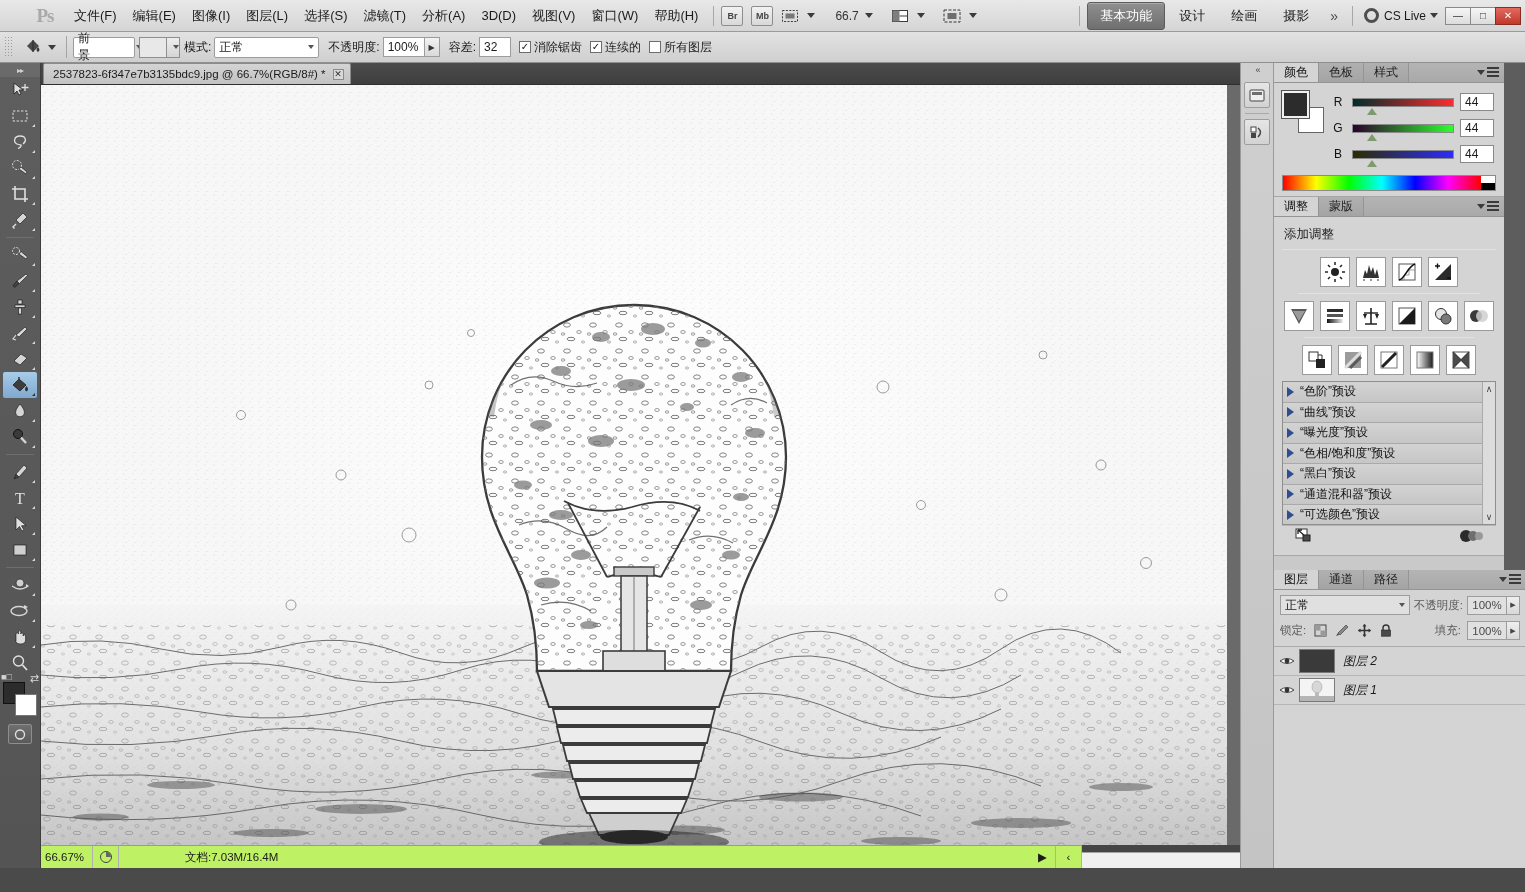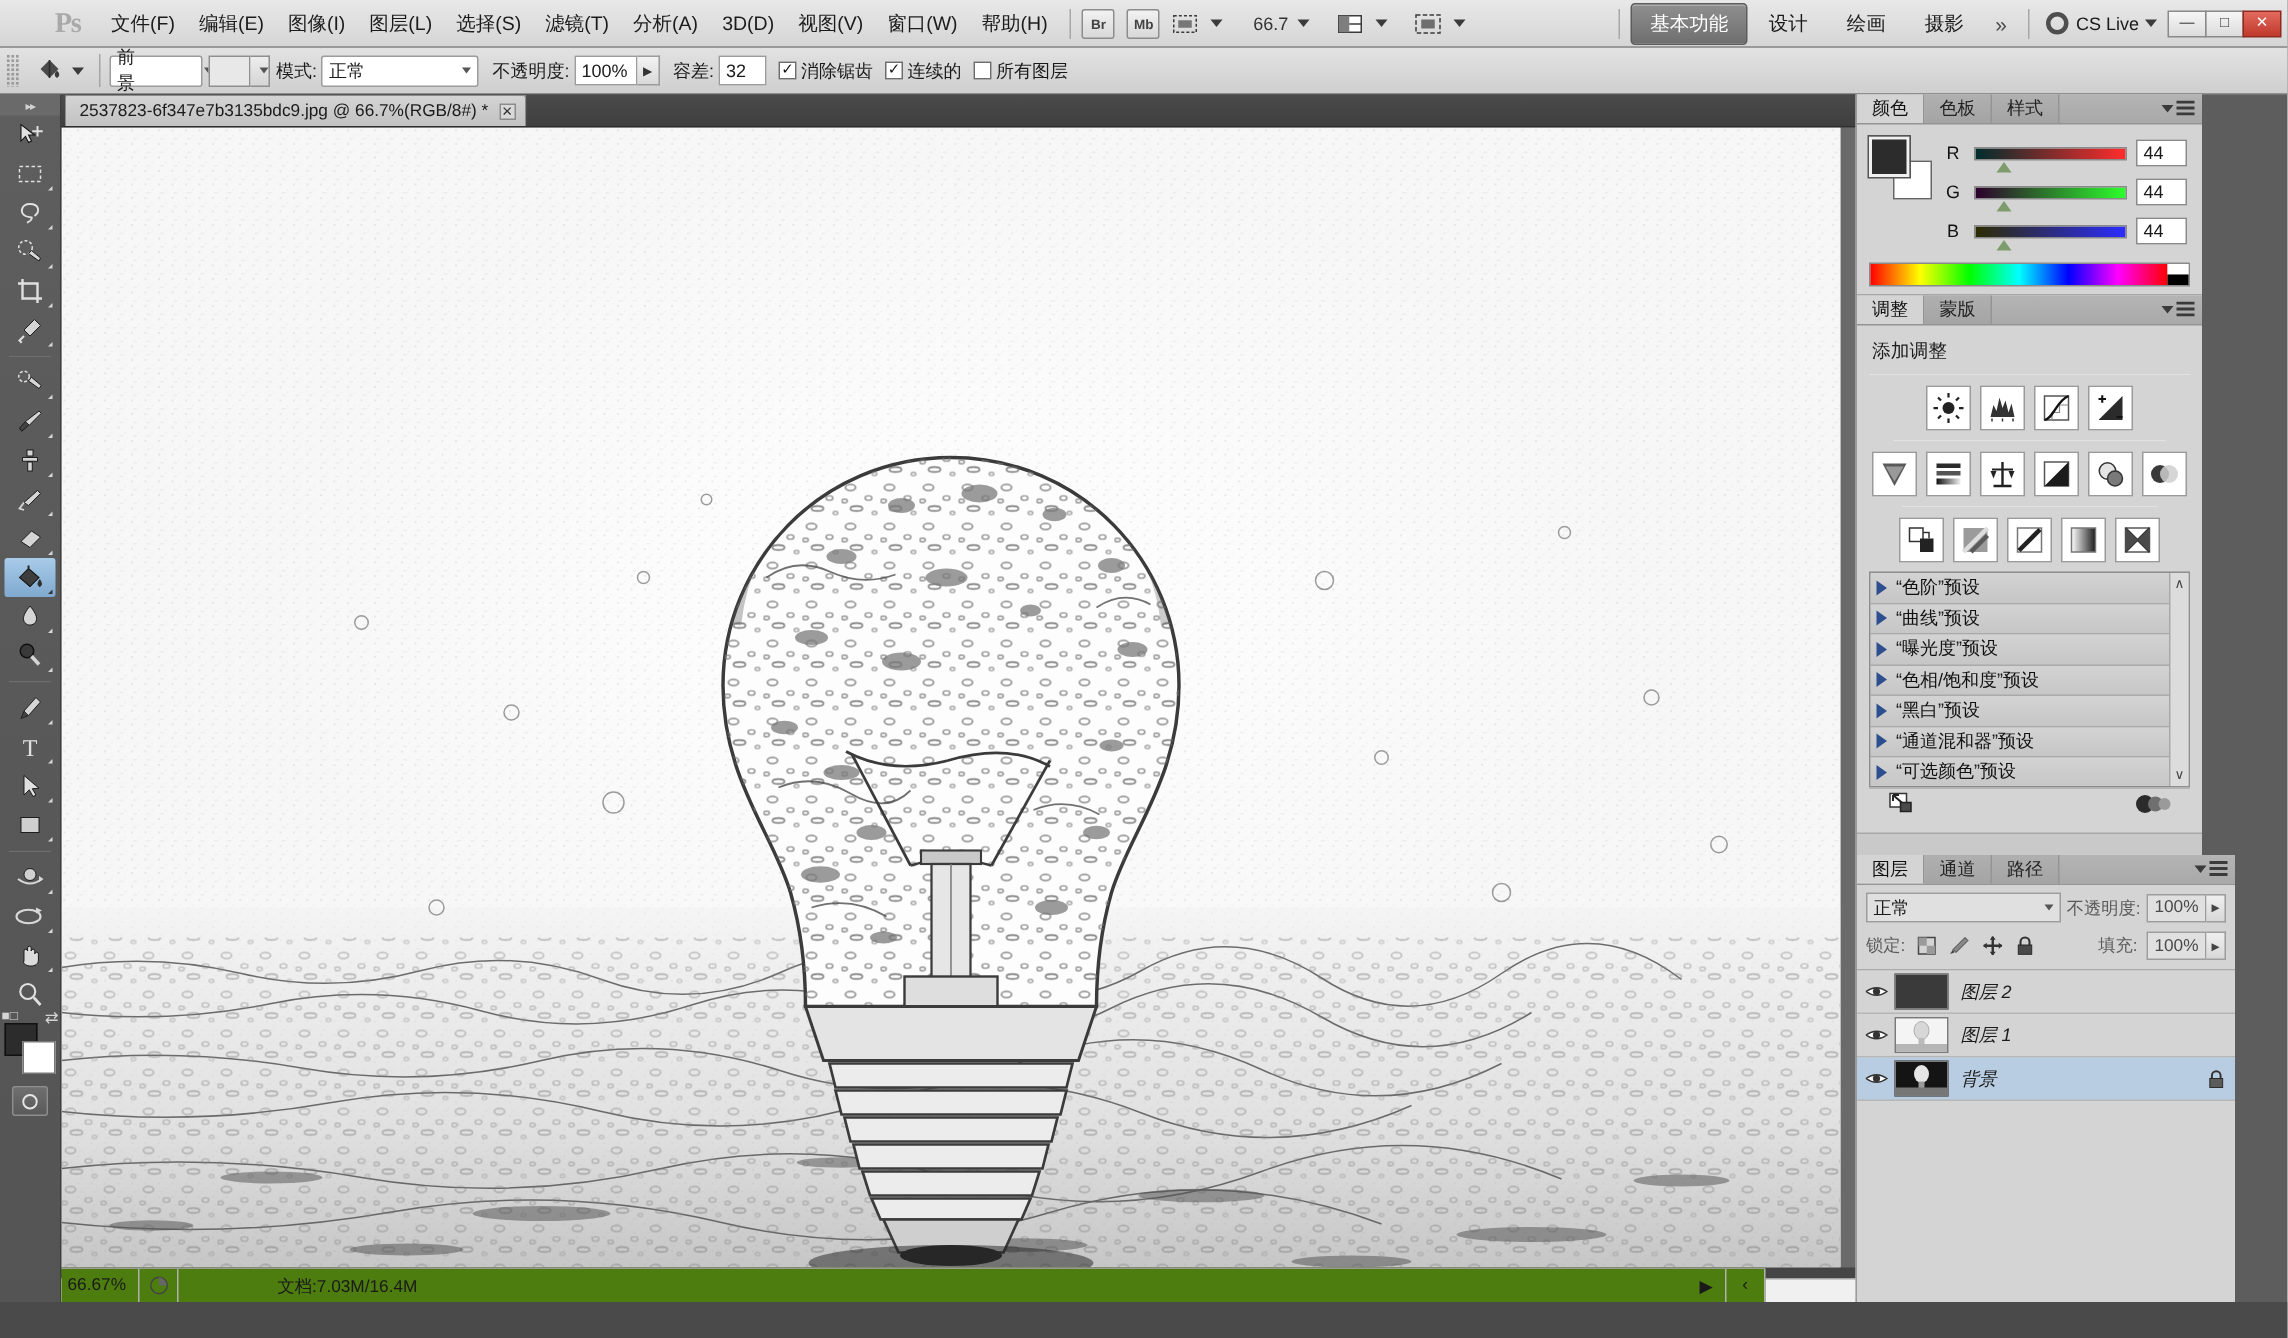--- a/index.html
+++ b/index.html
@@ -96,38 +96,38 @@
   .canvas-img { position:absolute; left:0; top:0; width:1186px; height:760px;
     background:#fbfbfb; overflow:hidden; }
   .vscroll { position:absolute; right:0; top:22px; width:16px; height:760px;
     background:#f0f0f0; border-left:1px solid #a2a2a2; }
   .hscroll { position:absolute; left:0; bottom:0; width:1216px; height:16px;
     background:#f0f0f0; border-top:1px solid #a2a2a2; }
   .sb-arrow { display:flex;align-items:center;justify-content:center; font-size:9px; color:#333;
     background:linear-gradient(#fafafa,#e2e2e2); }
   .vthumb { position:absolute; left:1px; width:14px; background:#cdcdcd; border:1px solid #aaa; }
   .hthumb { position:absolute; top:1px; height:13px; background:#cdcdcd; border:1px solid #aaa; }
-  .statusbar { position:absolute; left:0; bottom:0; width:1136px; height:23px;
-    background:#4d7c0f; border-top:1px solid #999; display:flex; align-items:center; font-size:11.5px; }
+  .statusbar { position:absolute; left:0; bottom:0; width:1041px; height:23px;
+    background:#bef264; border-top:1px solid #999; display:flex; align-items:center; font-size:11.5px; }
   .sb-zoom { width:52px; padding-left:4px; border-right:1px solid #b0b0b0; height:23px;
     display:flex;align-items:center; }
   .sb-ico { width:26px; display:flex;align-items:center;justify-content:center; border-right:1px solid #b0b0b0;
     height:23px; }
   .sb-doc { flex:1; padding-left:66px; }
 
   
   .dockstrip { position:absolute; left:1240px; top:63px; width:33px; height:805px;
     background:linear-gradient(#cfcfcf,#c4c4c4); border-left:1px solid #9a9a9a; }
   .dock-toggle { height:14px; display:flex;align-items:center;justify-content:center;
     font-size:9px; color:#4a4a4a; letter-spacing:-2px;}
   .dock-btn { width:26px;height:26px; margin:5px auto; border:1px solid #9d9d9d; border-radius:2px;
     background:linear-gradient(#e6e6e6,#d2d2d2); display:flex;align-items:center;justify-content:center; }
   .dock-div { height:1px; background:#a8a8a8; margin:3px 4px; }
 
-  .dock { position:absolute; left:1237px; top:63px; width:231px; height:805px;
+  .dock { position:absolute; left:1273px; top:63px; width:231px; height:805px;
     background:#c9c9c9; border-left:1px solid #9a9a9a; }
   .panel { background:#d4d4d4; border-bottom:1px solid #a7a7a7; }
   .ptabs { height:20px; background:linear-gradient(#b4b4b4,#a9a9a9); display:flex; align-items:flex-end;
     position:relative; border-bottom:1px solid #949494; }
   .ptab { height:19px; padding:0 10px; font-size:12px; display:flex;align-items:center;
     background:linear-gradient(#b0b0b0,#a4a4a4); border-right:1px solid #949494; color:#222; }
   .ptab.active { background:#d4d4d4; color:#111; }
   .pmenu { position:absolute; right:5px; top:4px; display:flex; align-items:center; }
   .pm-bars { width:12px; height:10px;
     background:linear-gradient(#3a3a3a 0 2px, transparent 2px 4px) repeat-y; background-size:12px 4px; }
@@ -1013,41 +1013,18 @@
           <svg width="34" height="22" viewBox="0 0 34 22">
               <rect width="34" height="22" fill="#f4f4f4"></rect>
               <ellipse cx="17" cy="8" rx="5" ry="6" fill="#d7d7d7" stroke="#999" stroke-width=".5"></ellipse>
               <rect x="15" y="13" width="4" height="6" fill="#bbb"></rect>
               <rect y="17" width="34" height="5" fill="#b5b5b5"></rect>
             </svg>
         </div>
         <div class="lname">图层 1</div>
       </div>
 
-      <div class="layer-row active">
-        <div class="eye">
-          <svg width="16" height="12" viewBox="0 0 16 12">
-              <path d="M1 6 q7 -5 14 0 q-7 5 -14 0" fill="#fff" stroke="#333" stroke-width=".9"></path>
-              <circle cx="8" cy="6" r="2.4" fill="#333"></circle>
-            </svg>
-        </div>
-        <div class="thumb" style="background:#1b1b1b;position:relative;overflow:hidden">
-          <svg width="34" height="22" viewBox="0 0 34 22">
-              <rect width="34" height="22" fill="#141414"></rect>
-              <ellipse cx="17" cy="8" rx="5" ry="6" fill="#e6e6e6"></ellipse>
-              <rect x="15" y="13" width="4" height="6" fill="#9a9a9a"></rect>
-              <rect y="17" width="34" height="5" fill="#777"></rect>
-            </svg>
-        </div>
-        <div class="lname">背景</div>
-        <div style="width:26px;display:flex;align-items:center;justify-content:center">
-          <svg width="11" height="13" viewBox="0 0 11 13">
-              <path d="M2.6 6 V4 a2.9 2.9 0 015.8 0 v2" fill="none" stroke="#333" stroke-width="1.3"></path>
-              <rect x="1.2" y="6" width="8.6" height="6" fill="#5b5b5b" stroke="#222" stroke-width=".6"></rect>
-            </svg>
-        </div>
-      </div>
     </div>
 
   </div>
 </div>
 
 <div class="bottom-strip"></div>
 
 </body></html>

